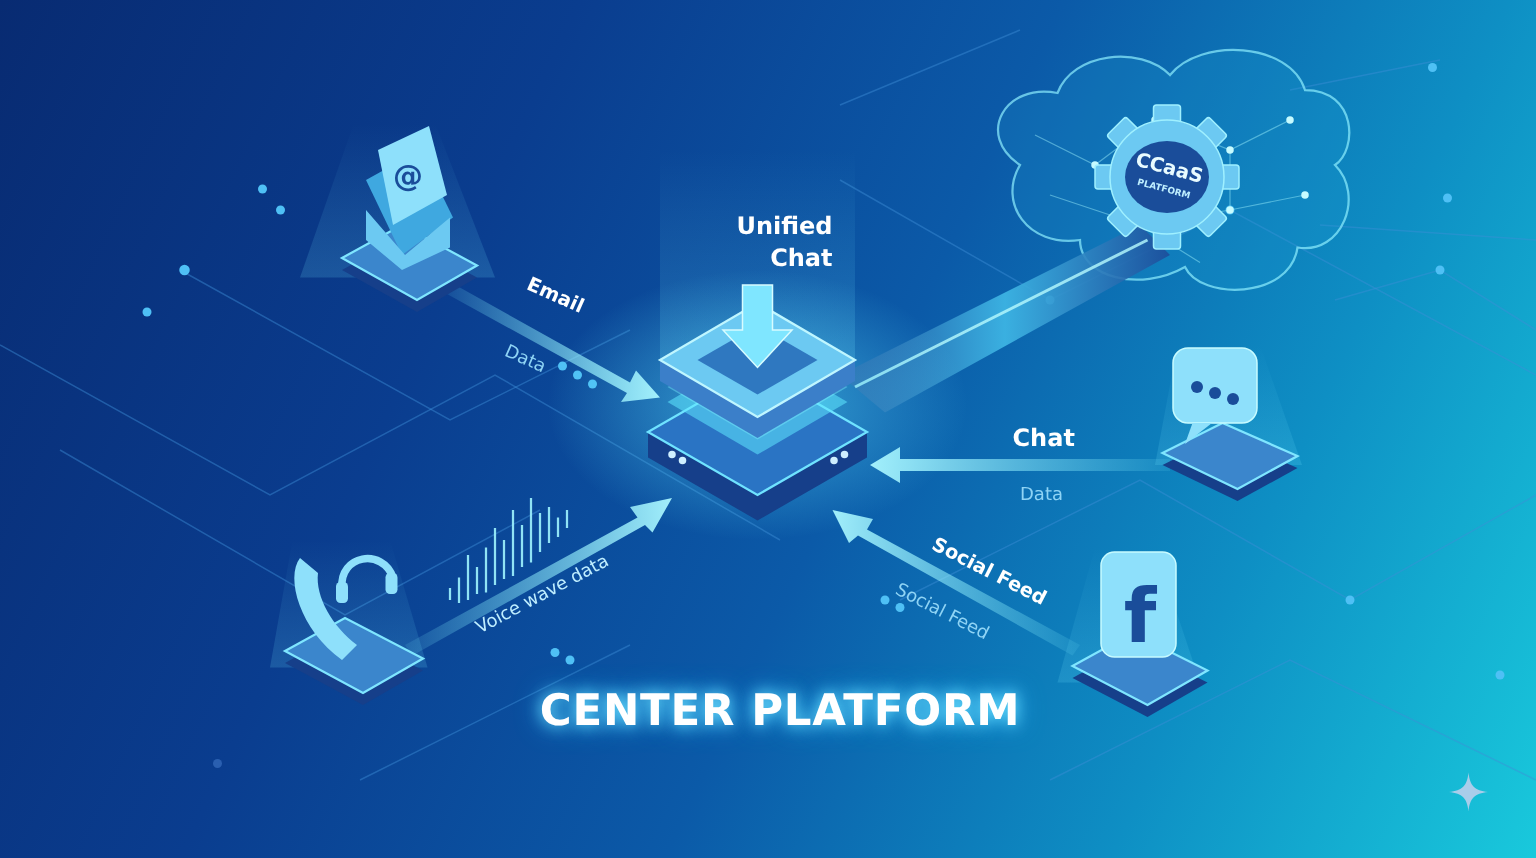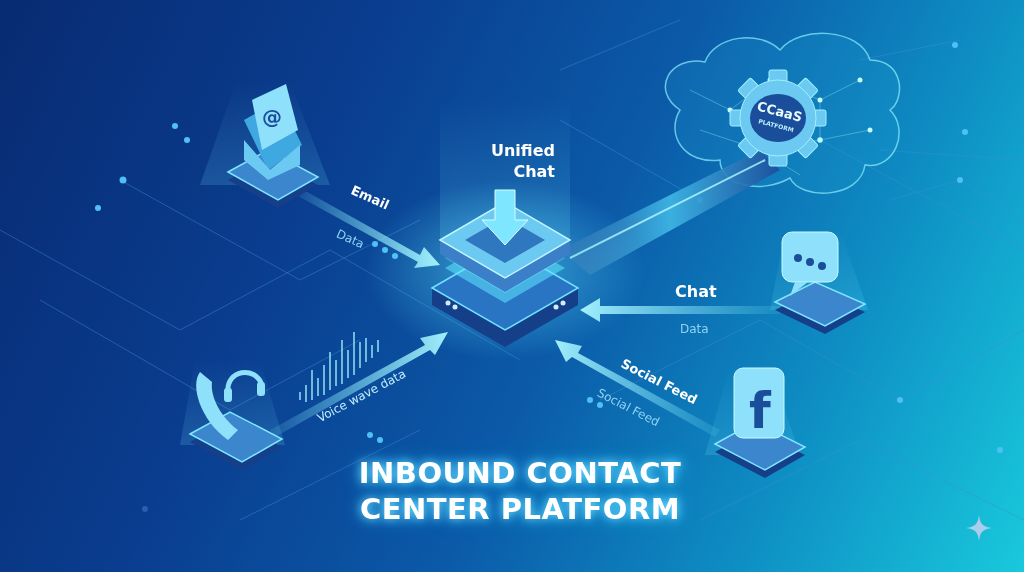--- a/index.html
+++ b/index.html
@@ -222,19 +222,18 @@
 
 <div class="lbl" style="left:675px;top:282px;font-size:16px;">Chat</div>
 <div class="sub" style="left:680px;top:322px;">Data</div>
 
 <div class="lbl" style="left:622px;top:355px;font-size:13px;transform:rotate(27deg);transform-origin:left center;">Social Feed</div>
 <div class="sub" style="left:598px;top:385px;transform:rotate(27deg);transform-origin:left center;">Social Feed</div>
 
 <div class="sub" style="left:318px;top:412px;color:#bfeeff;transform:rotate(-28deg);transform-origin:left center;">Voice wave data</div>
 
 <div class="title">
-  <div>INBOUND CONTACT</div>
   <div>CENTER PLATFORM</div>
 </div>
 
 <svg class="sparkle" viewBox="0 0 30 30">
   <path d="M15 2 C16 11 19 14 28 15 C19 16 16 19 15 28 C14 19 11 16 2 15 C11 14 14 11 15 2 Z" fill="#a9cdea"></path>
 </svg>
 
 </body></html>

